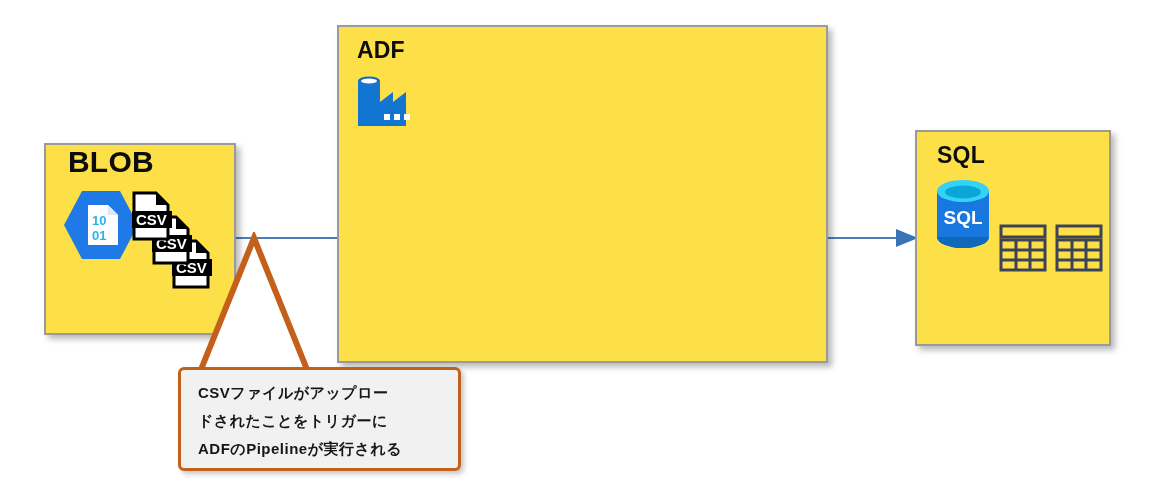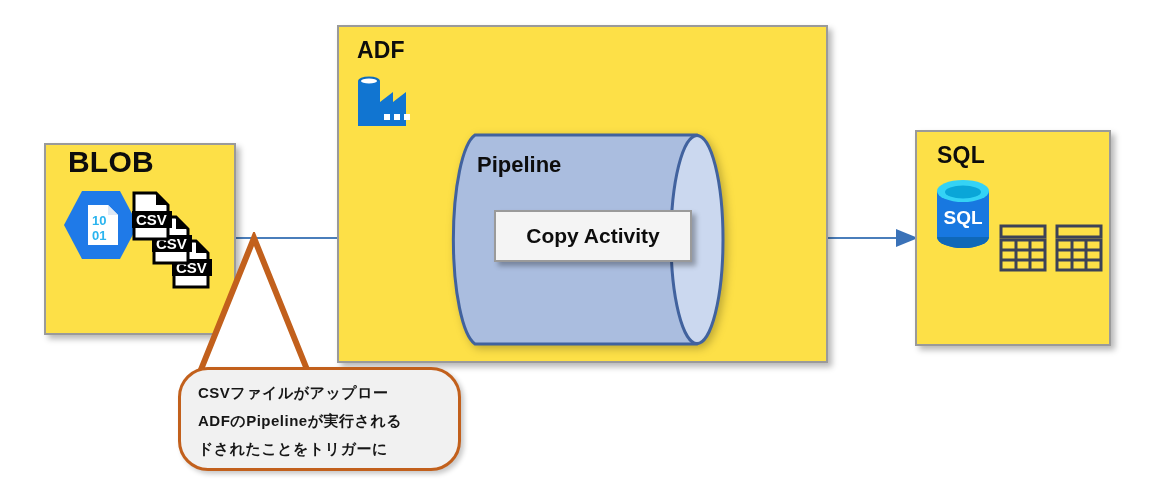--- a/index.html
+++ b/index.html
@@ -97,21 +97,21 @@
 
   
   #callout {
     position: absolute;
     left: 178px;
     top: 367px;
     width: 283px;
     height: 104px;
     background: #f1f1f1;
     border: 3px solid #c2601c;
-    border-radius: 30px;
+    border-radius: 6px;
     box-sizing: border-box;
     box-shadow: 3px 3px 5px rgba(0,0,0,0.22);
     z-index: 4;
   }
   #callout-text {
     position: absolute;
     left: 17px;
     top: 9px;
     width: 250px;
     font-size: 15px;
@@ -183,32 +183,20 @@
     <svg class="adf-icon" viewBox="0 0 62 56">
       <ellipse cx="14" cy="7" rx="11" ry="4.5" fill="#0f6cbd"></ellipse>
       <rect x="3" y="7" width="22" height="45" fill="#1175d1"></rect>
       <ellipse cx="14" cy="7" rx="8" ry="2.6" fill="#ffffff"></ellipse>
       <path d="M25,28 l13,-10 v10 l13,-10 v34 h-26 z" fill="#1175d1"></path>
       <rect x="29" y="40" width="6" height="6" fill="#ffffff"></rect>
       <rect x="39" y="40" width="6" height="6" fill="#ffffff"></rect>
       <rect x="49" y="40" width="6" height="6" fill="#ffffff"></rect>
     </svg>
 
-    <div id="pipeline">
-      <svg width="286" height="215" viewBox="0 0 286 215" style="position:absolute; left:0; top:0; filter:drop-shadow(3px 3px 4px rgba(0,0,0,0.25));">
-        <path d="M26,3 H248 A26,106 0 0 1 248,212 H26 A26,106 0 0 1 26,3 Z" fill="#aabddf" stroke="#41629e" stroke-width="3"></path>
-        <ellipse cx="248" cy="107.5" rx="26" ry="104" fill="#cbd8ef" stroke="#41629e" stroke-width="3"></ellipse>
-      </svg>
-
-      <div id="pipeline-label">Pipeline</div>
-
-      <div id="copy-activity">
-        <span>Copy Activity</span>
-      </div>
-    </div>
   </div>
 
   <div class="zone" id="sql-zone">
     <div class="zone-title" id="sql-title">SQL</div>
 
     <svg class="sqldb-icon" viewBox="0 0 56 68">
       <path d="M2,11 h52 v46 a26,11 0 0 1 -52,0 z" fill="#1175d1"></path>
       <ellipse cx="28" cy="57" rx="26" ry="11" fill="#0f68b8"></ellipse>
       <rect x="2" y="11" width="52" height="46" fill="#1878e0"></rect>
       <ellipse cx="28" cy="11" rx="26" ry="11" fill="#34d3f5"></ellipse>
@@ -236,18 +224,18 @@
     </svg>
   </div>
 
   <svg id="callout-tail" viewBox="0 0 116 142">
     <polyline points="4,140 58,6 112,140" fill="#ffffff" stroke="#c2601c" stroke-width="6" stroke-linejoin="miter"></polyline>
   </svg>
 
   <div id="callout">
     <div id="callout-text">
       <div>CSVファイルがアップロー</div>
+      <div>ドされたことをトリガーに</div>
       <div>ADFのPipelineが実行される</div>
-      <div>ドされたことをトリガーに</div>
     </div>
   </div>
 
 </div>
 
 </body></html>

